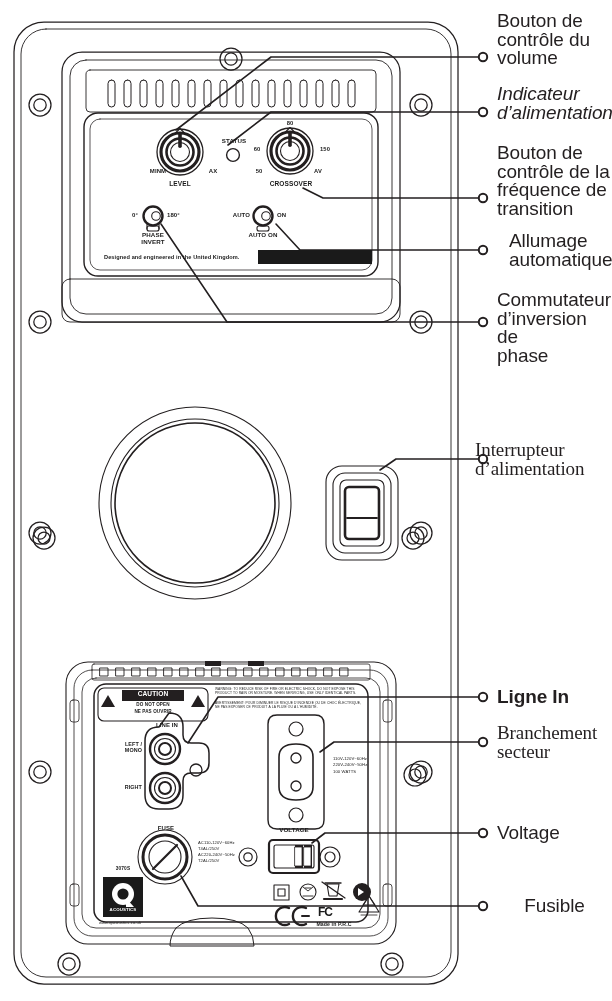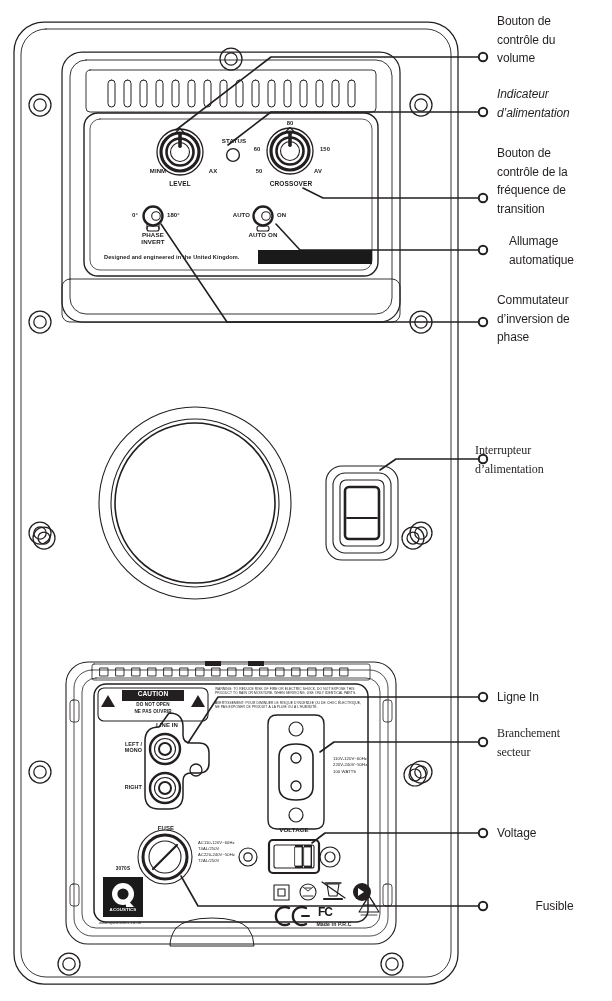--- a/index.html
+++ b/index.html
@@ -8,21 +8,21 @@
     width:612px;height:1001px;position:relative;overflow:hidden;
     font-family:"Liberation Sans","DejaVu Sans",sans-serif;
     color:#231f20;
   }
   #stage{position:absolute;left:0;top:0;width:612px;height:1001px;}
   svg.layer{position:absolute;left:0;top:0;width:612px;height:1001px;overflow:visible;}
 
   
   .callout{
     position:absolute;
-    font-size:12px;
+    font-size:19px;
     line-height:18.5px;
     color:#231f20;
     letter-spacing:-0.1px;
     white-space:pre-line;
     font-weight:400;
   }
 
   
   .silk{
     position:absolute;
@@ -394,19 +394,19 @@
 contrôle de la
 fréquence de
 transition</div>
   <div class="callout" style="left:509px;top:232px;width:115px;">Allumage
 automatique</div>
   <div class="callout" style="left:497px;top:291px;width:115px;">Commutateur
 d’inversion de
 phase</div>
   <div class="callout" style="left:475px;top:441px;width:115px;font-family:Liberation Serif, serif;">Interrupteur
 d’alimentation</div>
-  <div class="callout" style="left:497px;top:688px;width:115px;">Ligne In</div>
+  <div class="callout" style="left:497px;top:688px;width:115px;font-weight:bold;">Ligne In</div>
   <div class="callout" style="left:497px;top:724px;width:115px;font-family:Liberation Serif, serif;">Branchement
 secteur</div>
   <div class="callout" style="left:497px;top:824px;width:115px;">Voltage</div>
   <div class="callout" style="left:497px;top:897px;width:115px;text-align:center;">Fusible</div>
 
 </div>
 
 </body></html>

